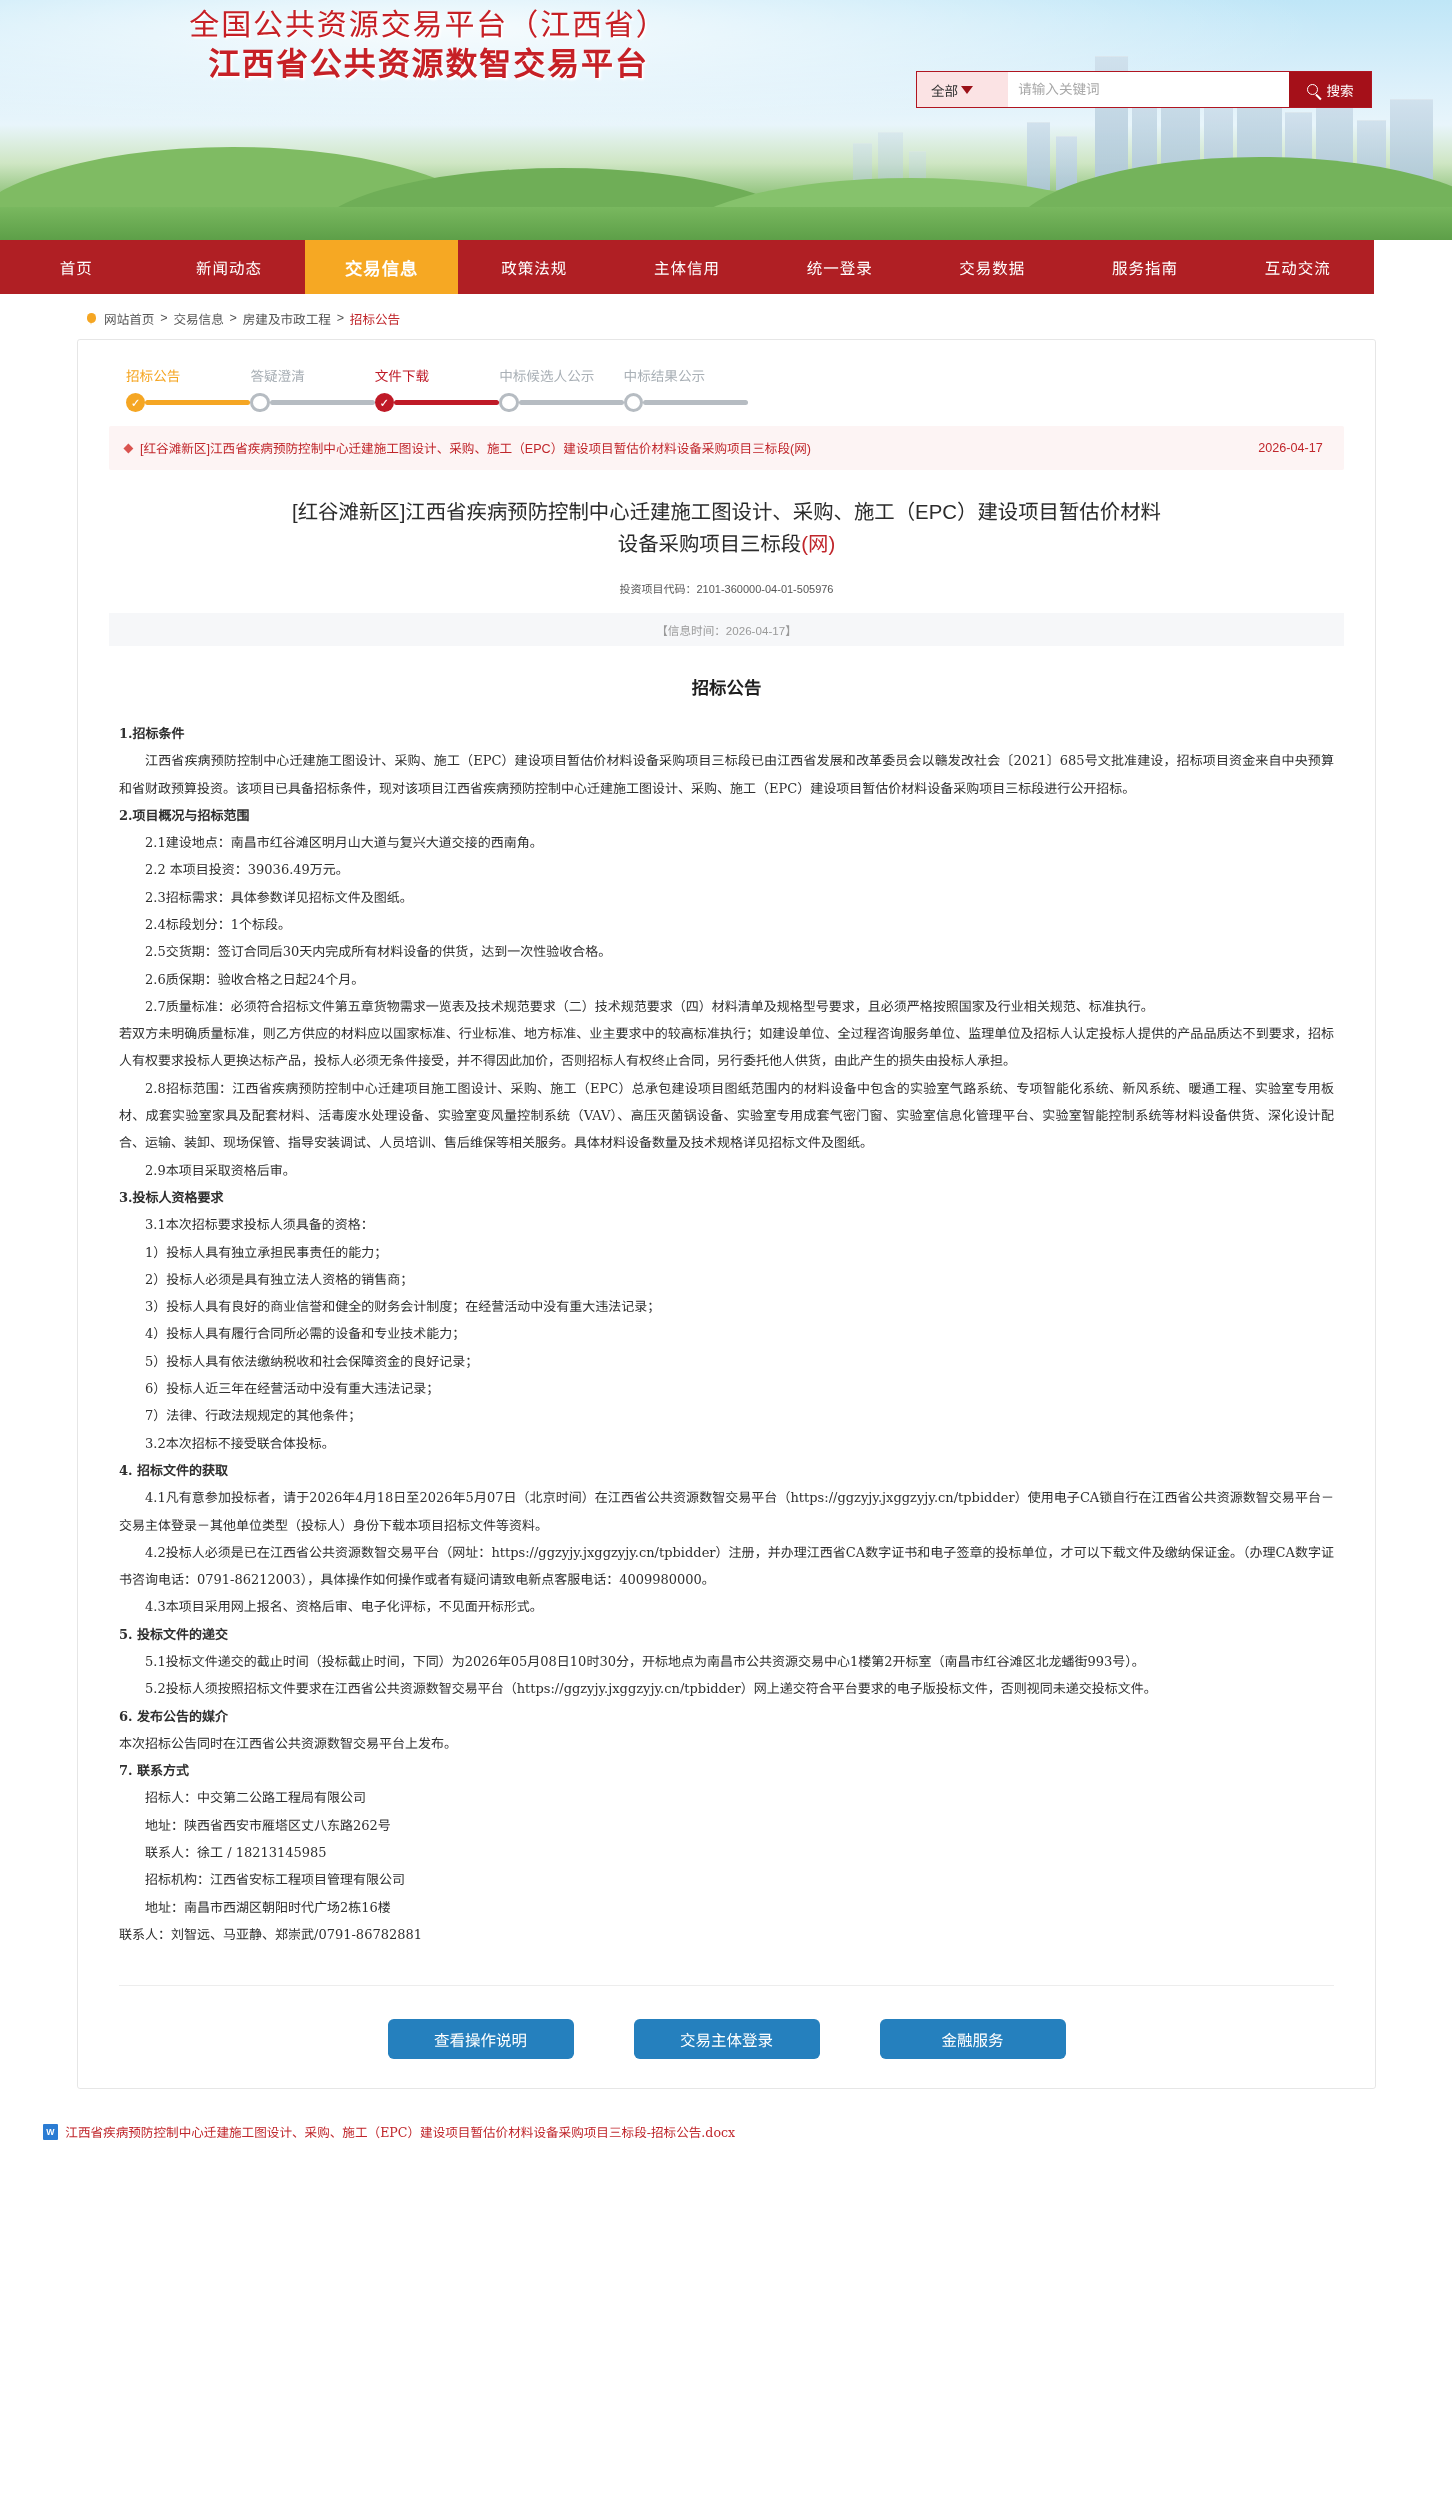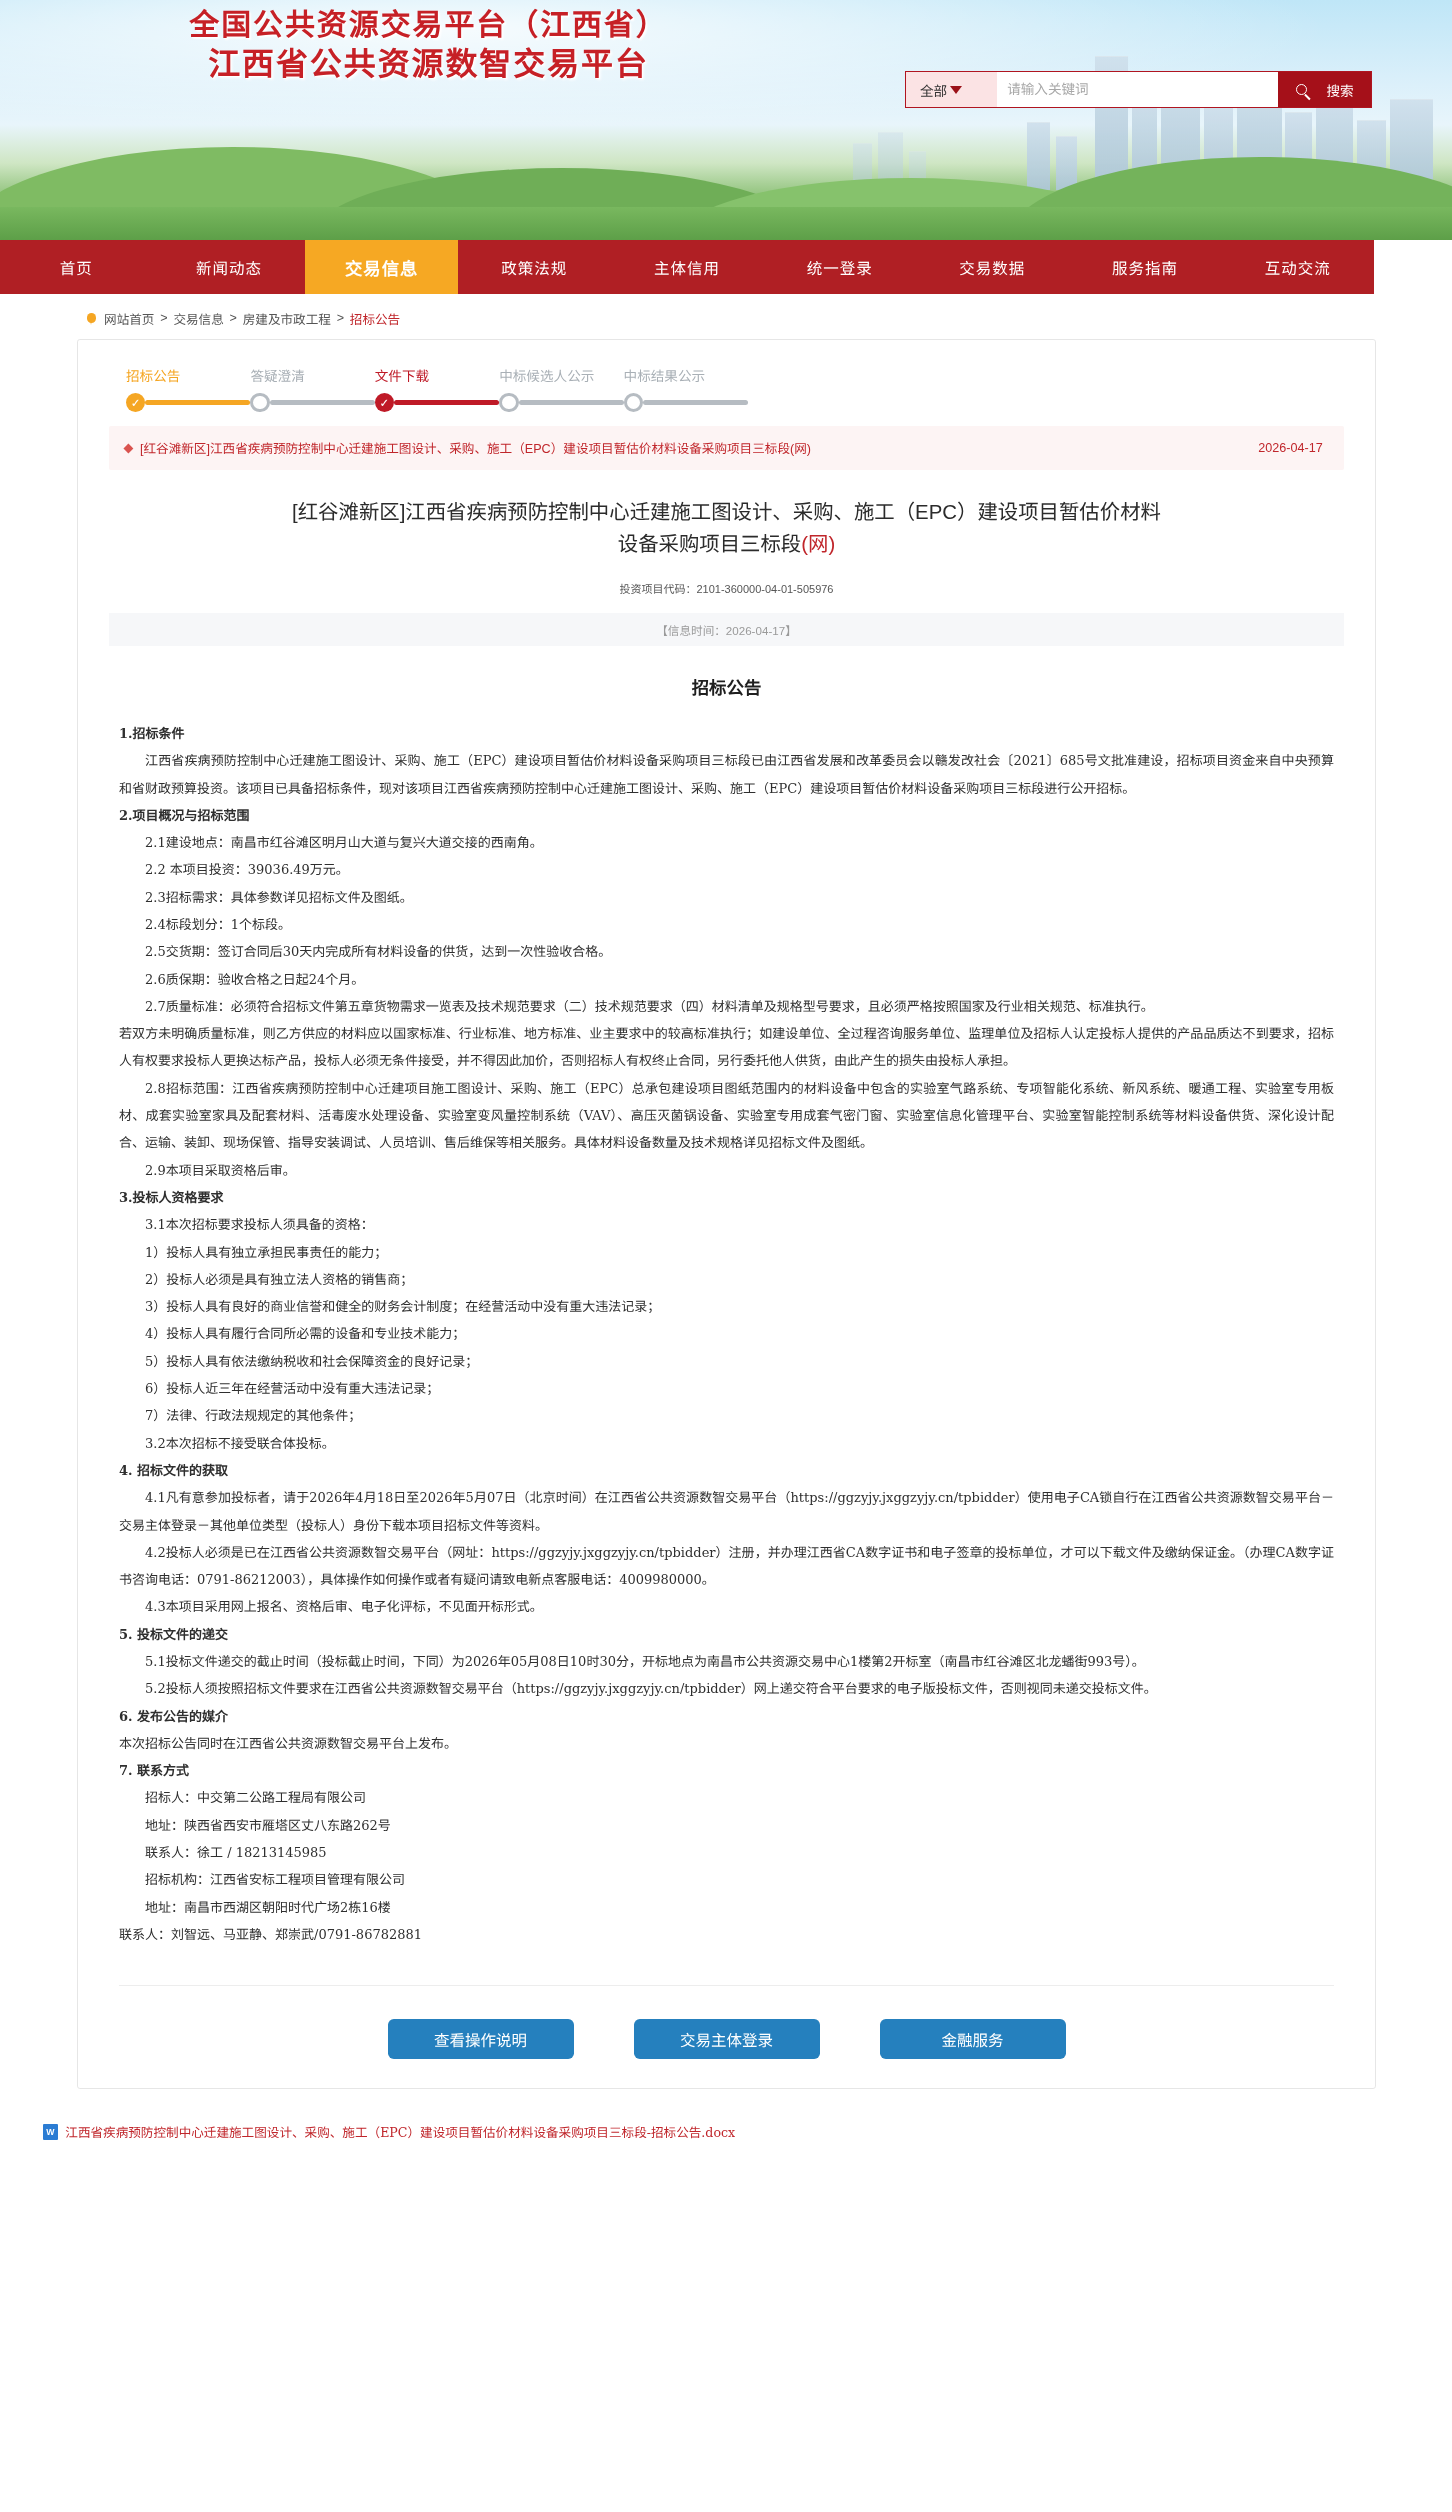--- a/index.html
+++ b/index.html
@@ -43,21 +43,21 @@
   .grass {
     position: absolute; bottom: 0; left: 0; width: 100%; height: 33px;
     background: linear-gradient(to bottom, #79b85f, #5d9f48);
   }
   .banner-titles {
     position: absolute; left: 60px; top: 5.8px; width: 737px;
     text-align: center; z-index: 6;
   }
   .title-line-1 {
     font-family: "DejaVu Serif", "Liberation Serif", serif;
-    font-weight: bold;
+    font-weight: normal;
     font-size: 30px;
     letter-spacing: 1.9px;
     color: #c62026;
     text-shadow: 1px 1px 0 #fff, 1.9px 1.9px 1.9px rgba(255,255,255,.9);
     line-height: 1.28;
   }
   .title-line-2 {
     font-family: "DejaVu Serif", "Liberation Serif", serif;
     font-weight: bold;
     font-size: 32px;
@@ -92,21 +92,21 @@
     border: none; outline: none;
     width: 281px;
     padding: 0 9.7px;
     font-size: 13.6px;
     font-family: "Liberation Sans", sans-serif;
     background: #fff;
     color: #333;
   }
   .search-input::placeholder { color: #a8a8a8; }
   .search-btn {
-    display: flex; align-items: center; justify-content: center; gap: 19px;
+    display: flex; align-items: center; justify-content: center; gap: 8px;
     background: #a51019;
     color: #fff;
     border: none;
     padding: 0 17.4px;
     font-size: 13.6px;
     font-family: Liberation Mono, monospace;
     cursor: pointer;
   }
   .mag {
     display: inline-block; position: relative;

